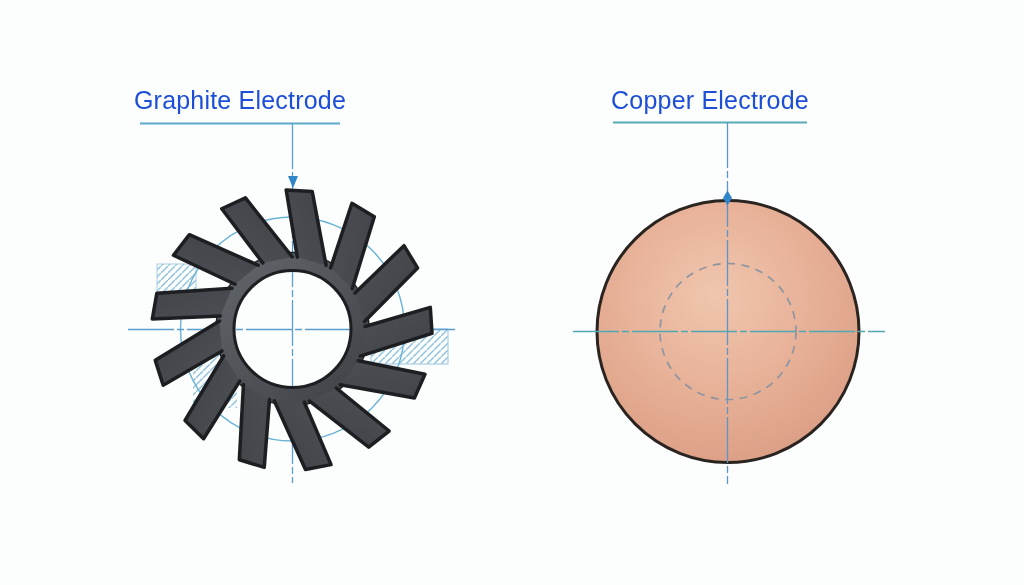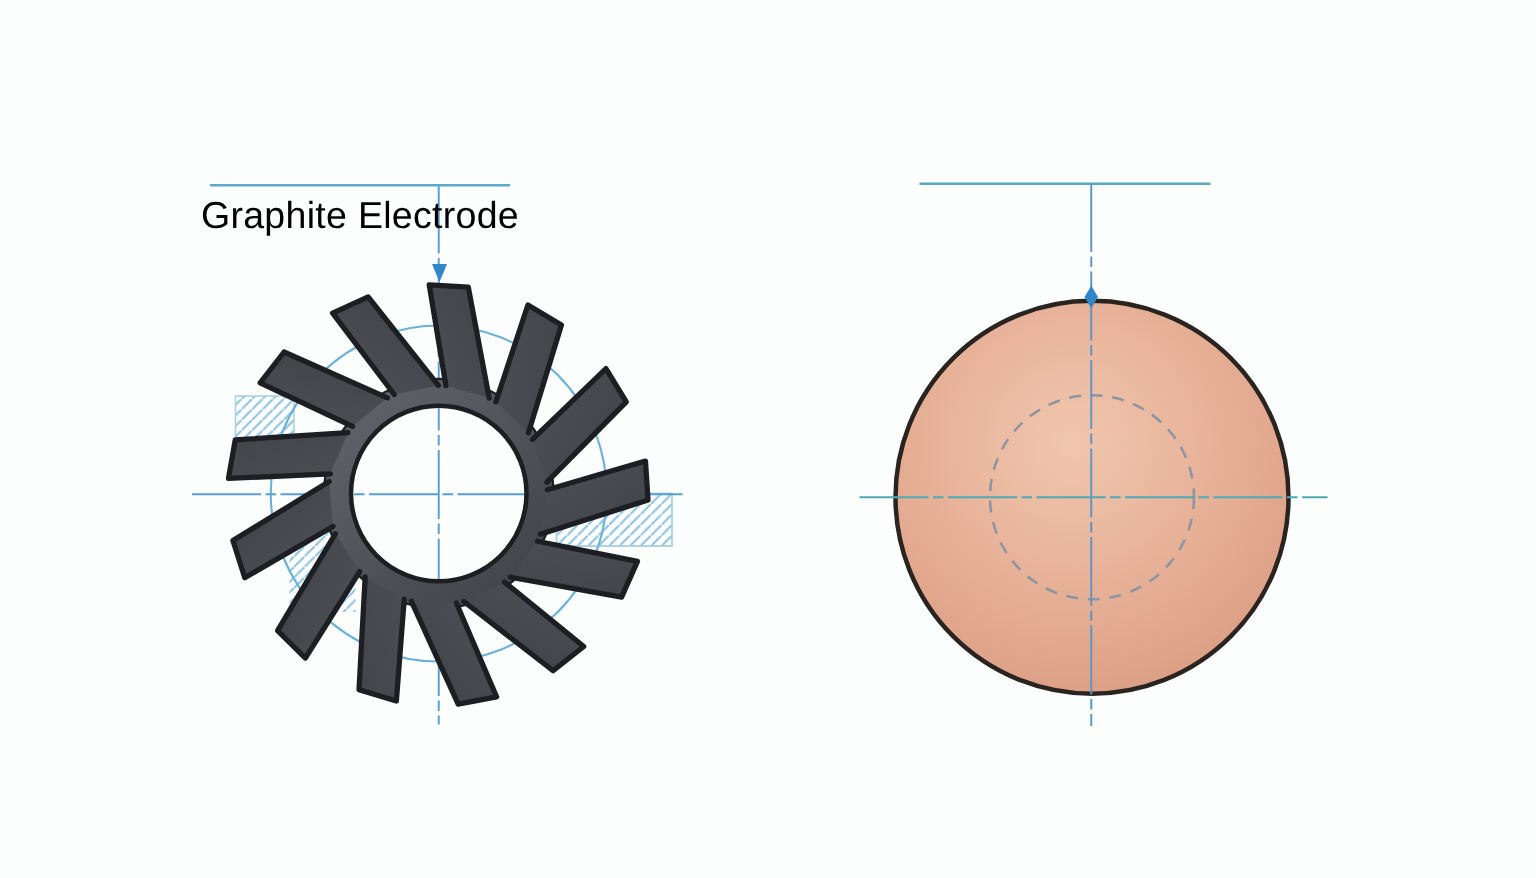--- a/index.html
+++ b/index.html
@@ -7,25 +7,24 @@
     position:relative;
     width:1024px;height:585px;
     background:#fcfdfd;
     overflow:hidden;
     font-family:"Liberation Sans", sans-serif;
   }
   .title-label{
     position:absolute;
     font-size:25px;
     line-height:28px;
-    color:#000000;
+    color:#1d4ed8;
     text-align:center;
     letter-spacing:.2px;
     white-space:nowrap;
-    margin-top:44px;
   }
   #graphite-label{left:130px;top:86px;width:220px;}
   #copper-label{left:608px;top:86px;width:204px;}
   svg{position:absolute;left:0;top:0;}
 </style>
 </head>
 <body>
 
 <div class="canvas">
 
@@ -95,14 +94,15 @@
 
       <line x1="727.5" y1="122" x2="727.5" y2="484" stroke="#5d95c8" stroke-width="1.3" stroke-dasharray="46 3 7 3"></line>
       <line x1="573" y1="331.5" x2="885" y2="331.5" stroke="#4fa9b4" stroke-width="1.3" stroke-dasharray="46 3 7 3"></line>
 
       <polygon points="727.5,190.5 732,198 727.5,205.5 723,198" fill="#2f86c8"></polygon>
     </g>
   </svg>
 
   <div id="graphite-label" class="title-label">Graphite Electrode</div>
 
+  <div id="copper-label" class="title-label">Copper Electrode</div>
 
 </div>
 
 </body></html>

